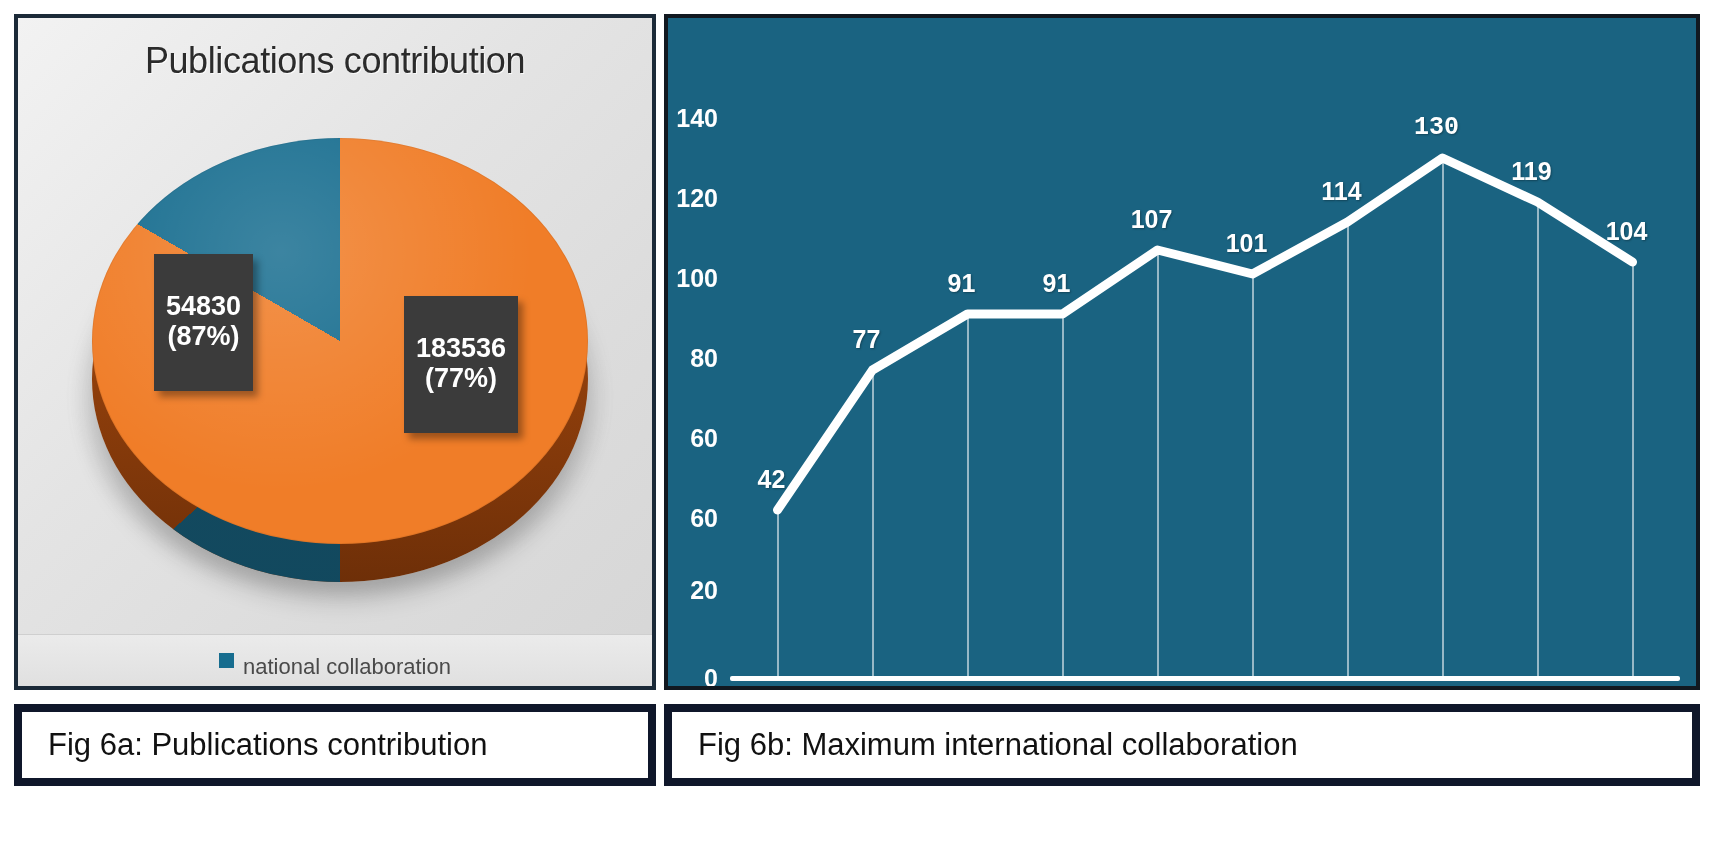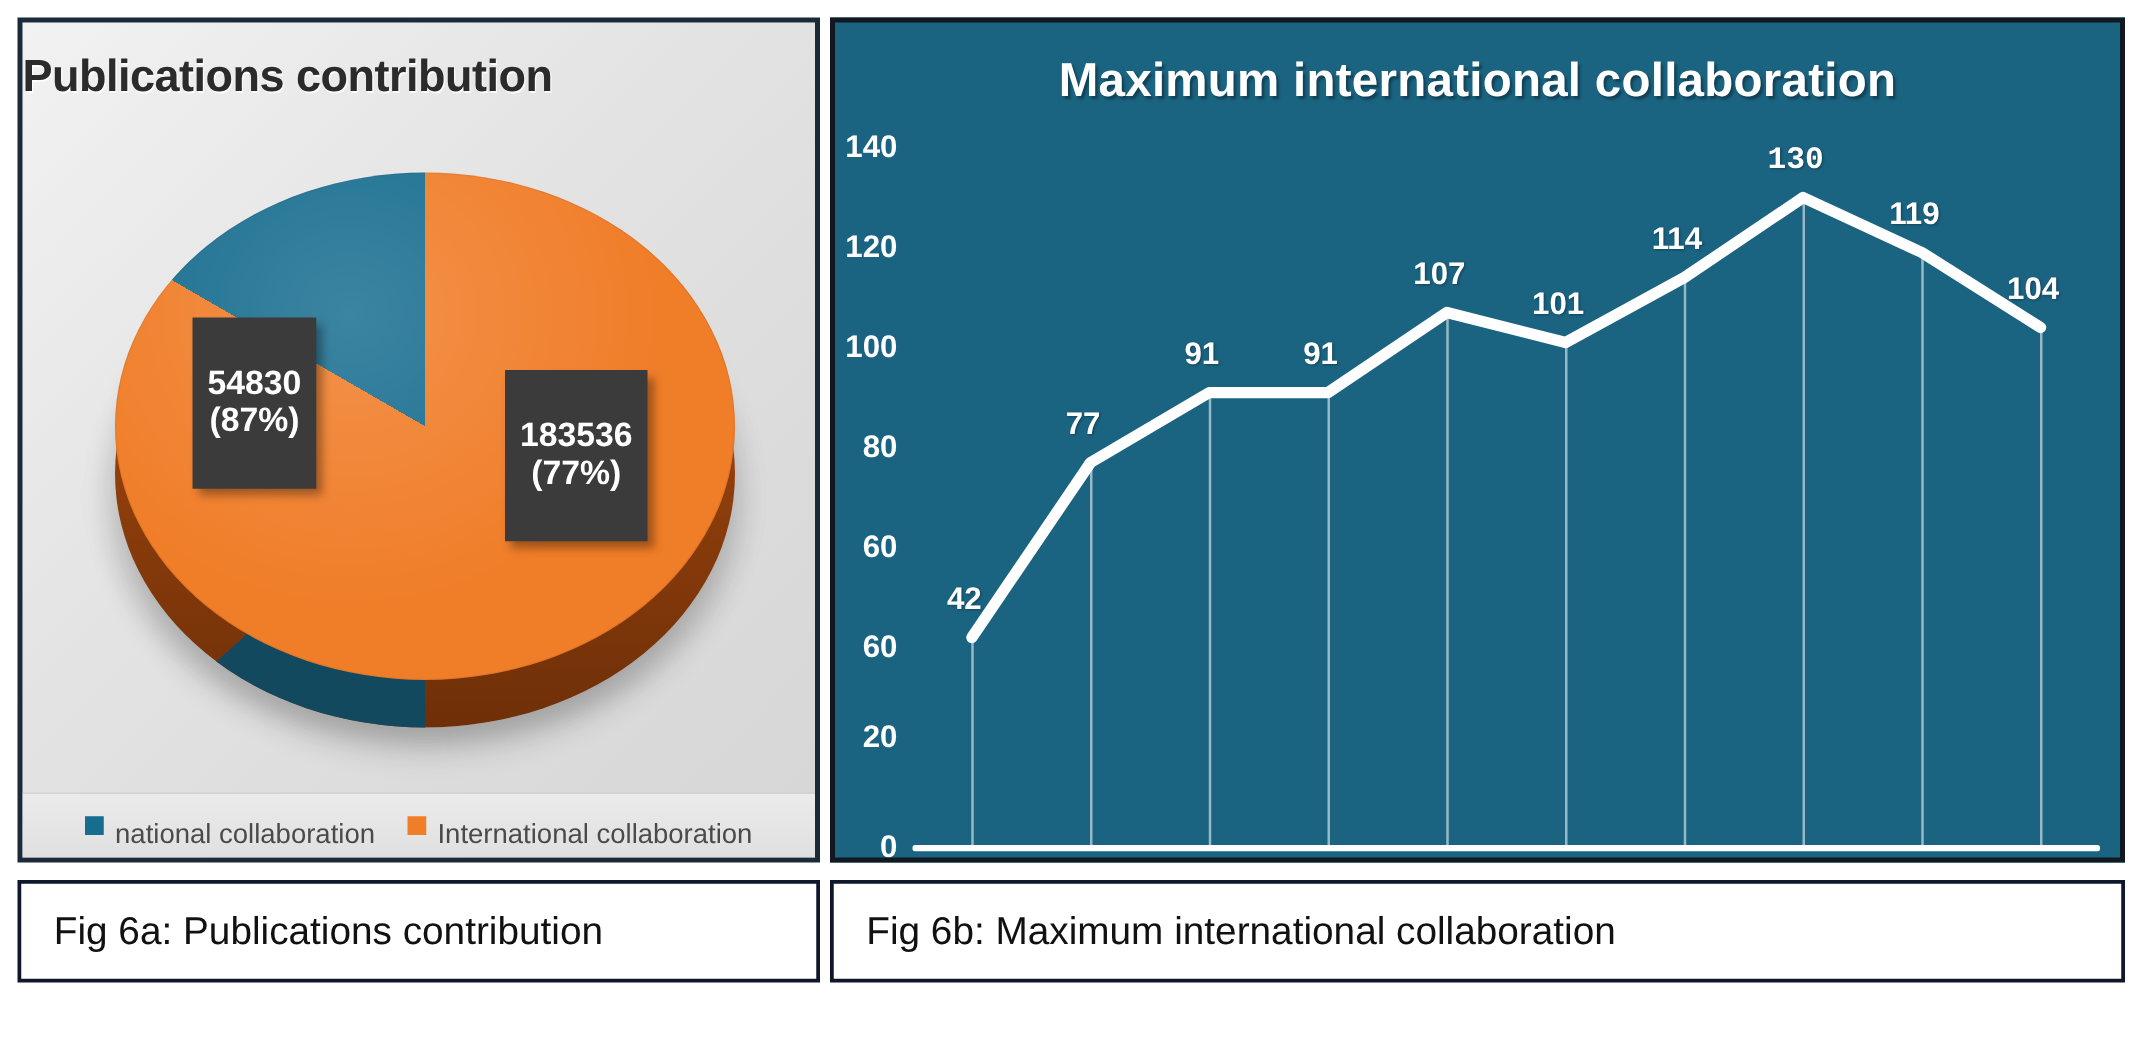--- a/index.html
+++ b/index.html
@@ -14,21 +14,22 @@
   
   .panel-a {
     position: absolute; left: 14px; top: 14px;
     width: 642px; height: 676px;
     border: 4px solid #1b2a38;
     background: linear-gradient(135deg,#f2f2f2 0%,#e4e4e4 40%,#dcdcdc 70%,#d6d6d6 100%);
     overflow: hidden;
   }
   .panel-a-title {
     position: absolute; top: 22px; left: 0; width: 100%;
-    font-size: 36px; font-weight: bold; color: #2b2b2b;
+    text-align: center;
+    font-size: 36px; font-weight: normal; color: #2b2b2b;
     letter-spacing: -0.4px;
     text-shadow: 1px 1px 0 rgba(255,255,255,0.8);
   }
 
   .pie-wrap {
     position: absolute; left: 46px; top: 98px;
     width: 552px; height: 470px;
   }
   
   .pie-depth {
@@ -147,21 +148,21 @@
   .dropline {
     position: absolute;
     width: 2px;
     background: rgba(255,255,255,0.55);
   }
   .svg-line { position: absolute; left: 0; top: 0; overflow: visible; }
 
   
   .caption {
     position: absolute;
-    border: 3px solid #0f172a;
+    border: 8px solid #0f172a;
     background: #ffffff;
     display: flex; align-items: center;
     padding-left: 26px;
     font-size: 31px; color: #111111; text-align: right;
   }
   .caption-a { left: 14px; top: 704px; width: 642px; height: 82px; }
   .caption-b { left: 664px; top: 704px; width: 1036px; height: 82px; }
 </style>
 </head>
 <body>
@@ -187,29 +188,24 @@
         <span>183536</span>
         <span class="pct">(77%)</span>
       </div>
     </div>
 
     <div class="pie-legend">
       <div class="legend-item">
         <span class="legend-swatch" style="background: rgb(23, 109, 143);"></span>
         <span class="legend-text">national collaboration</span>
       </div>
-      <div class="legend-item">
-        <span class="legend-swatch" style="background: rgb(240, 125, 40);"></span>
-        <span class="legend-text">International collaboration</span>
-      </div>
     </div>
   </div>
 
   <div class="panel-b">
-    <div class="panel-b-title">Maximum international collaboration</div>
     <div class="plot" id="plot">
         <div class="ytick" style="top: 560px;">0</div>
         <div class="ytick" style="top: 472px;">20</div>
         <div class="ytick" style="top: 400px;">60</div>
         <div class="ytick" style="top: 320px;">60</div>
         <div class="ytick" style="top: 240px;">80</div>
         <div class="ytick" style="top: 160px;">100</div>
         <div class="ytick" style="top: 80px;">120</div>
         <div class="ytick" style="top: 0px;">140</div>
         <div class="axis-line" style="top: 558px;"></div>

